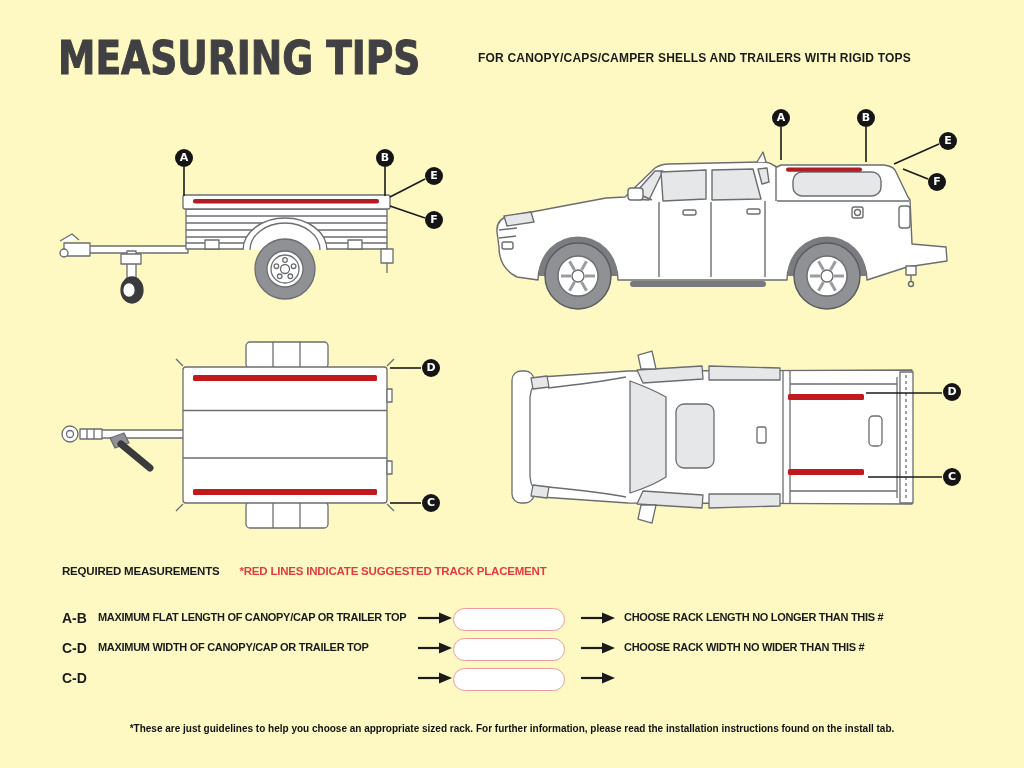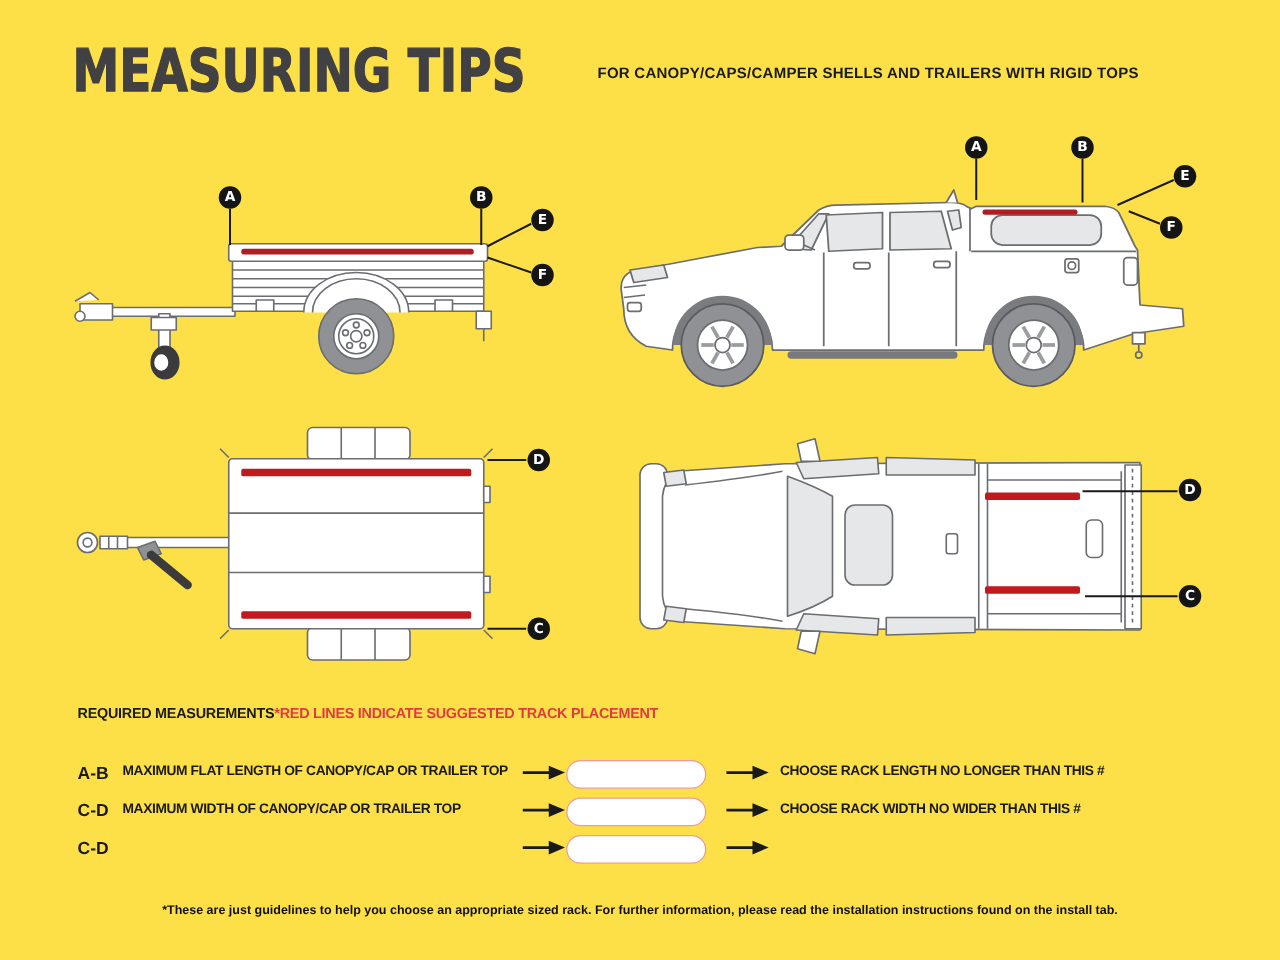--- a/index.html
+++ b/index.html
@@ -1,27 +1,27 @@
 <!DOCTYPE html>
 <html><head>
 <meta charset="utf-8">
 <style>
   html,body{margin:0;padding:0;background:#fff;}
-  .page{position:relative;width:1024px;height:768px;background:#fde047;overflow:hidden;
+  .page{position:relative;width:1024px;height:768px;background:#fef9c3;overflow:hidden;
         font-family:"Liberation Sans",sans-serif;color:#1a1a1a;}
   .art{position:absolute;left:0;top:0;}
   .title{position:absolute;left:58px;top:30px;font-family:"DejaVu Sans",sans-serif;
          font-weight:bold;font-size:47px;letter-spacing:0px;color:#414042;
          transform:scaleX(0.80);transform-origin:left top;-webkit-text-stroke:1.1px #414042;white-space:nowrap;}
   .subtitle{position:absolute;left:478px;top:51px;font-weight:bold;font-size:12px;
             letter-spacing:.2px;color:#1a1a1a;white-space:nowrap;}
   .badge{position:absolute;width:18px;height:18px;border-radius:50%;background:#151515;
          color:#fff;font:bold 11px/18px "DejaVu Sans",sans-serif;text-align:center;}
   .legend{position:absolute;left:62px;top:565px;font-weight:bold;font-size:11.5px;letter-spacing:-0.2px;white-space:nowrap;}
-  .legend .red{color:#E03C40;margin-left:0;}
+  .legend .red{color:#E03C40;margin-left:20px;}
   .mrow{position:absolute;left:62px;width:960px;height:34px;}
   .mkey{position:absolute;left:0;top:2px;font-weight:bold;font-size:14px;letter-spacing:0px;}
   .mdesc{position:absolute;left:36px;top:2px;width:322px;font-weight:bold;font-size:11px;
          line-height:15px;letter-spacing:-0.3px;}
   .marrow{position:absolute;top:4px;}
   .marrow.a1{left:356px;}
   .marrow.a2{left:519px;}
   .marrow line{stroke:#1a1a1a;stroke-width:2.2px;}
   .marrow polygon{fill:#1a1a1a;}
   .mpill{position:absolute;left:391px;top:0;width:110px;height:21px;border:1.5px solid #EA9C9E;

